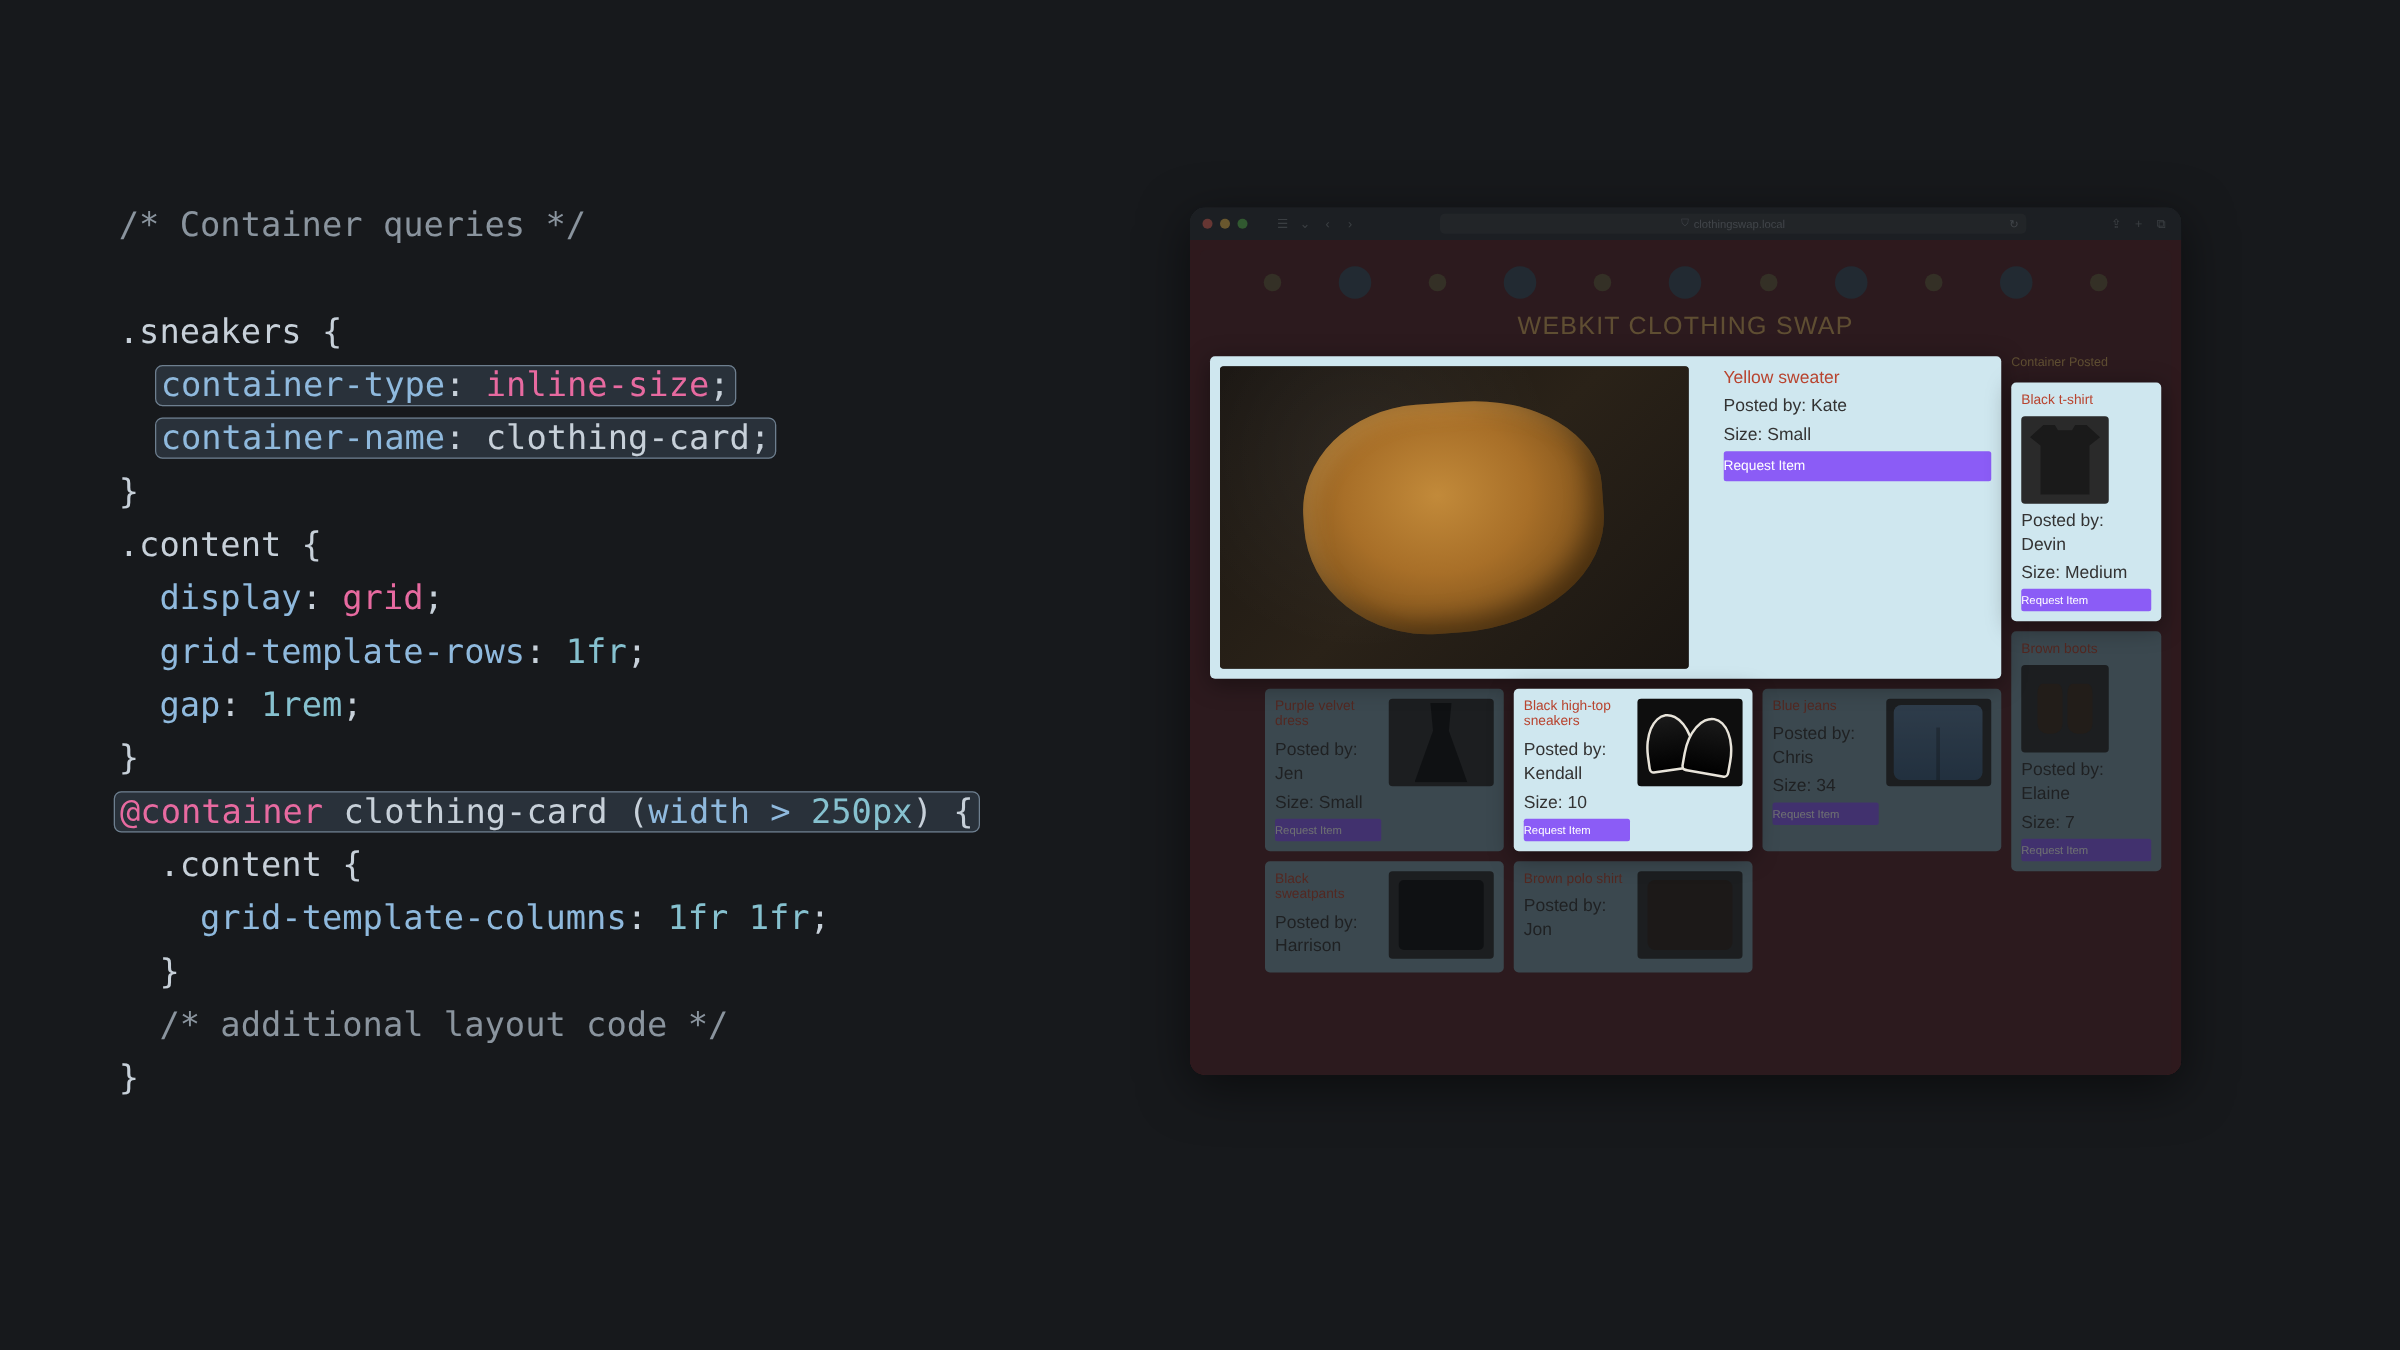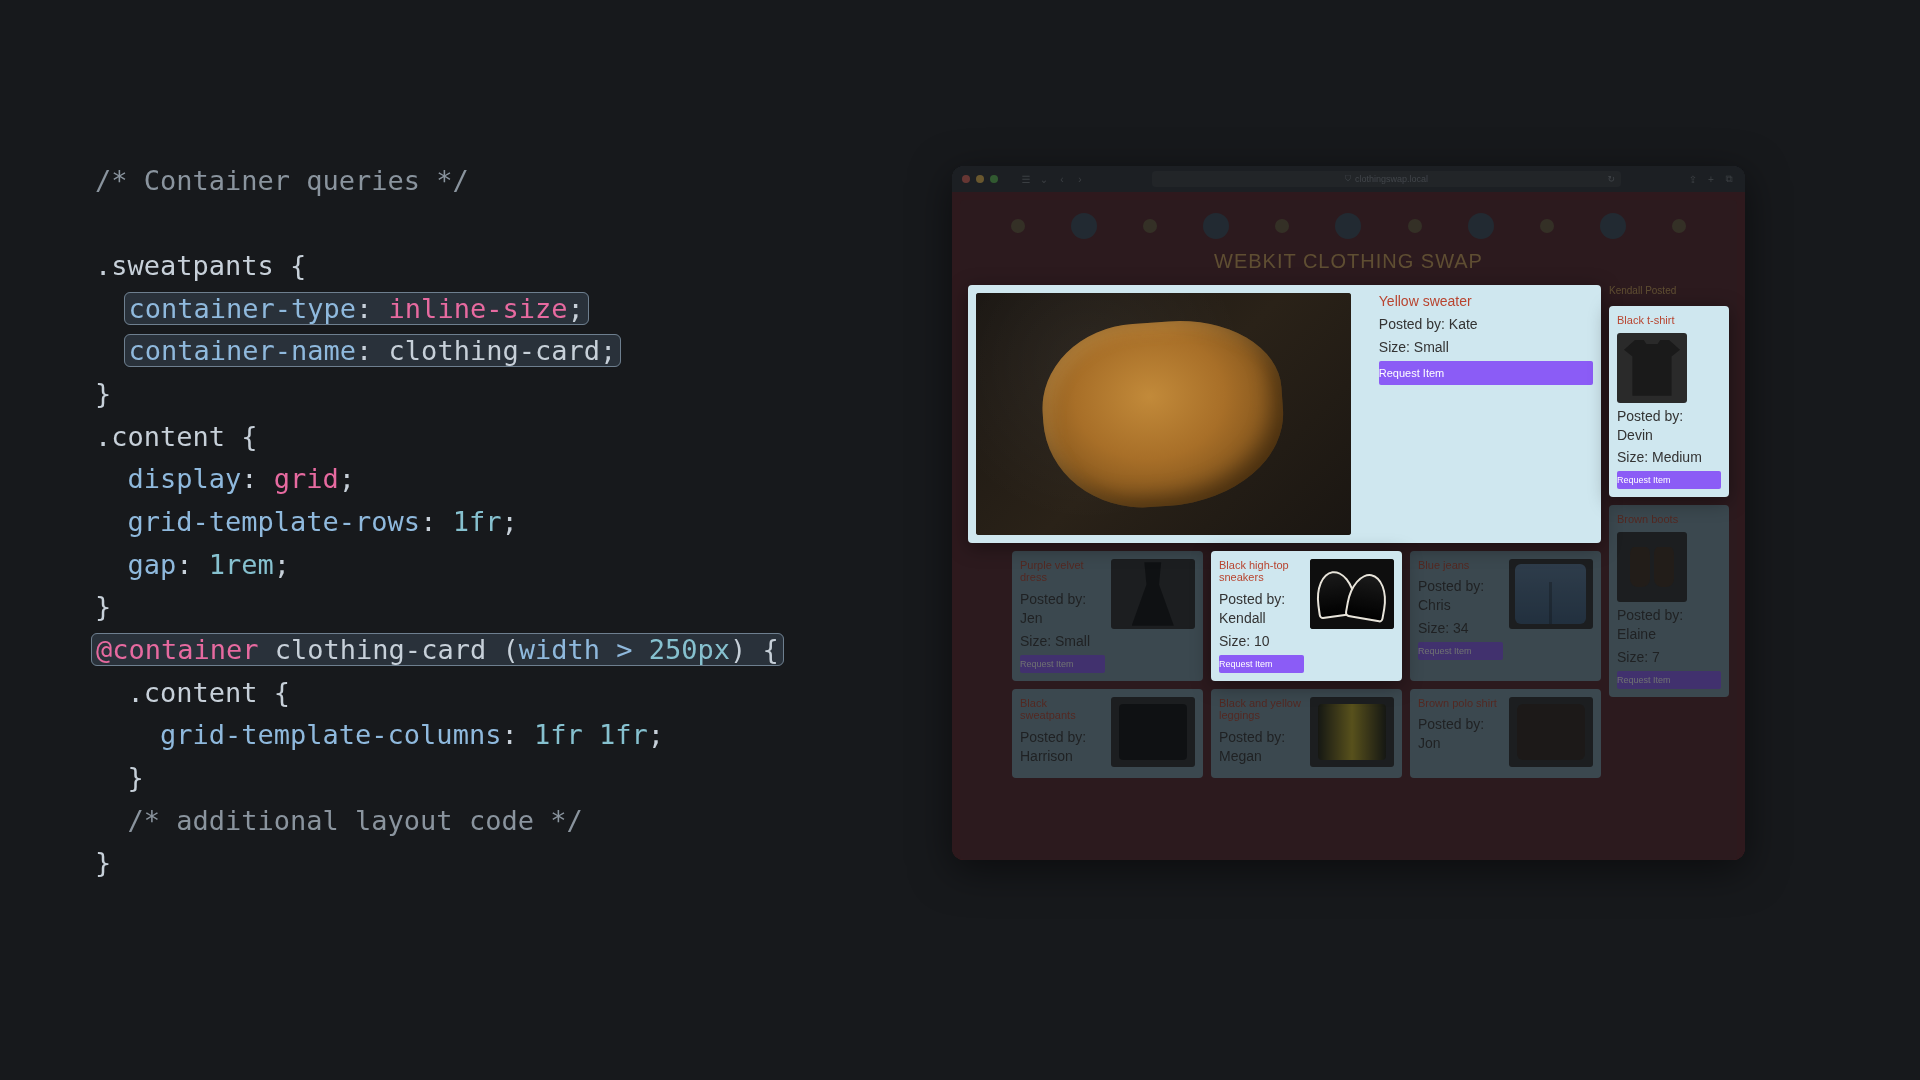--- a/index.html
+++ b/index.html
@@ -222,21 +222,21 @@
   .leggings{position:absolute;inset:10%;background:linear-gradient(90deg,#1a1a0a,#c8b020,#1a1a0a);border-radius:4px;}
   .polo{position:absolute;inset:10%;background:#2a1f16;border-radius:6px;}
 
 </style>
 </head>
 <body>
 
 <div class="code-panel">
 <span class="comment">/* Container queries */</span>
 
-<span class="selector">.sweatpants {</span>
+<span class="selector">.sneakers {</span>
   <span class="hl"><span class="prop">container-type</span><span class="colon">: </span><span class="val-pink">inline-size</span><span class="semi">;</span></span>
   <span class="hl"><span class="prop">container-name</span><span class="colon">: </span><span class="val-text">clothing-card</span><span class="semi">;</span></span>
 <span class="brace">}</span>
 <span class="selector">.content {</span>
   <span class="prop">display</span><span class="colon">: </span><span class="val-pink">grid</span><span class="semi">;</span>
   <span class="prop">grid-template-rows</span><span class="colon">: </span><span class="val-aqua">1fr</span><span class="semi">;</span>
   <span class="prop">gap</span><span class="colon">: </span><span class="val-aqua">1rem</span><span class="semi">;</span>
 <span class="brace">}</span>
 <span class="hl"><span class="at-rule">@container</span><span class="val-text"> </span><span class="val-text">clothing-card</span><span class="val-text"> </span><span class="paren">(</span><span class="prop">width</span><span class="val-text"> </span><span class="gt">&gt;</span><span class="val-text"> </span><span class="val-aqua">250px</span><span class="paren">)</span><span class="brace"> {</span></span>
   <span class="selector">.content {</span>
@@ -339,41 +339,32 @@
               <div>
                 <div class="card-title">Black sweatpants</div>
                 <div class="meta">Posted by: Harrison</div>
               </div>
               <div class="thumb">
                   <div class="pants-dark"></div>
                 </div>
             </div>
             <div class="card small">
               <div>
-                <div class="card-title">Black and yellow leggings</div>
-                <div class="meta">Posted by: Megan</div>
-              </div>
-              <div class="thumb">
-                  <div class="leggings"></div>
-                </div>
-            </div>
-            <div class="card small">
-              <div>
                 <div class="card-title">Brown polo shirt</div>
                 <div class="meta">Posted by: Jon</div>
               </div>
               <div class="thumb">
                   <div class="polo"></div>
                 </div>
             </div>
           </div>
         </div>
 
         <div class="sidebar">
-          <div class="sidebar-title">Kendall Posted</div>
+          <div class="sidebar-title">Container Posted</div>
           <div class="card side lit">
             <div class="card-title">Black t-shirt</div>
             <div class="thumb">
                 <div class="tshirt"></div>
               </div>
             <div class="meta">Posted by: Devin</div>
             <div class="meta">Size: Medium</div>
             <button class="btn">Request Item</button>
           </div>
           <div class="card side">

